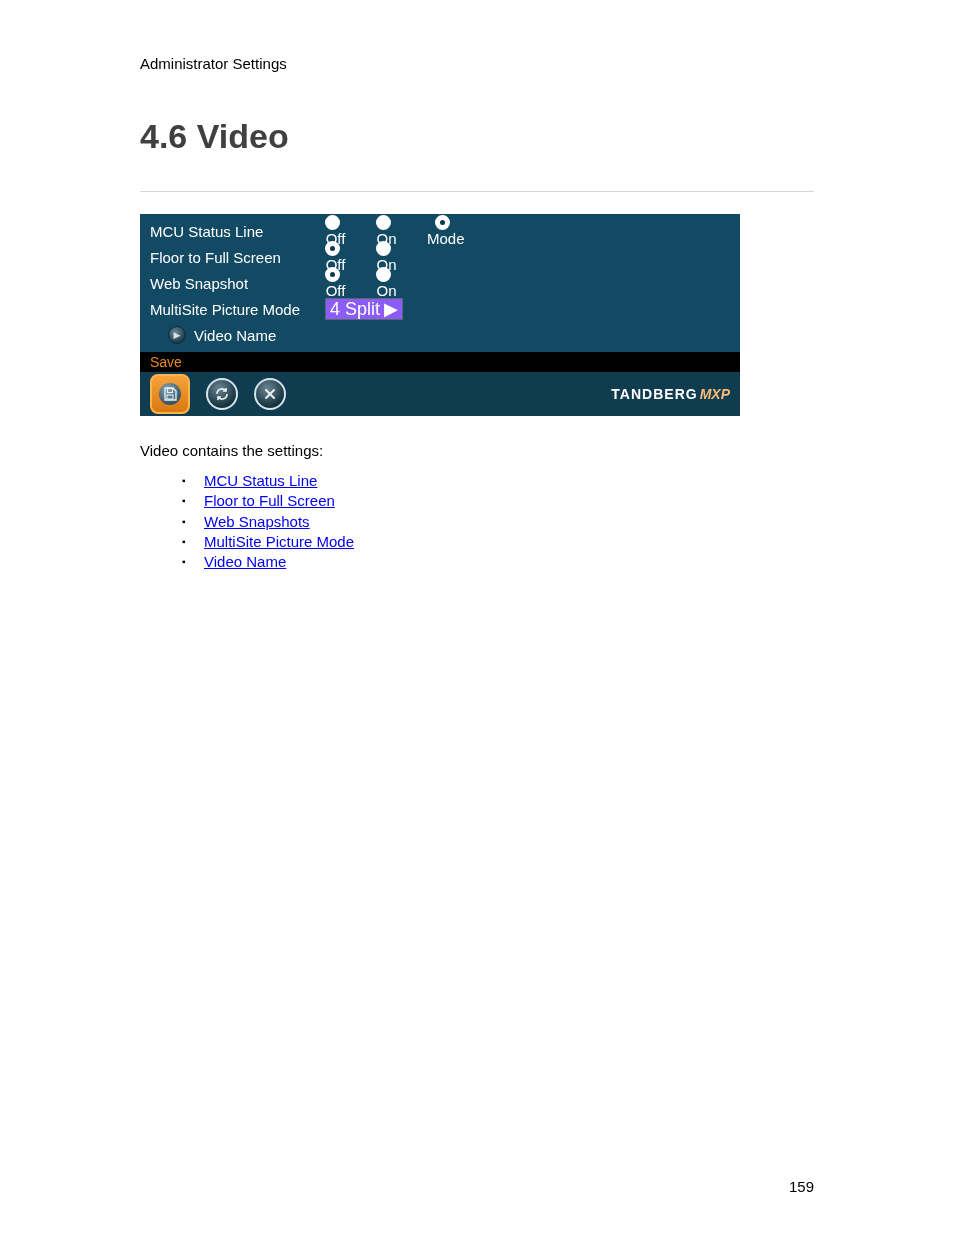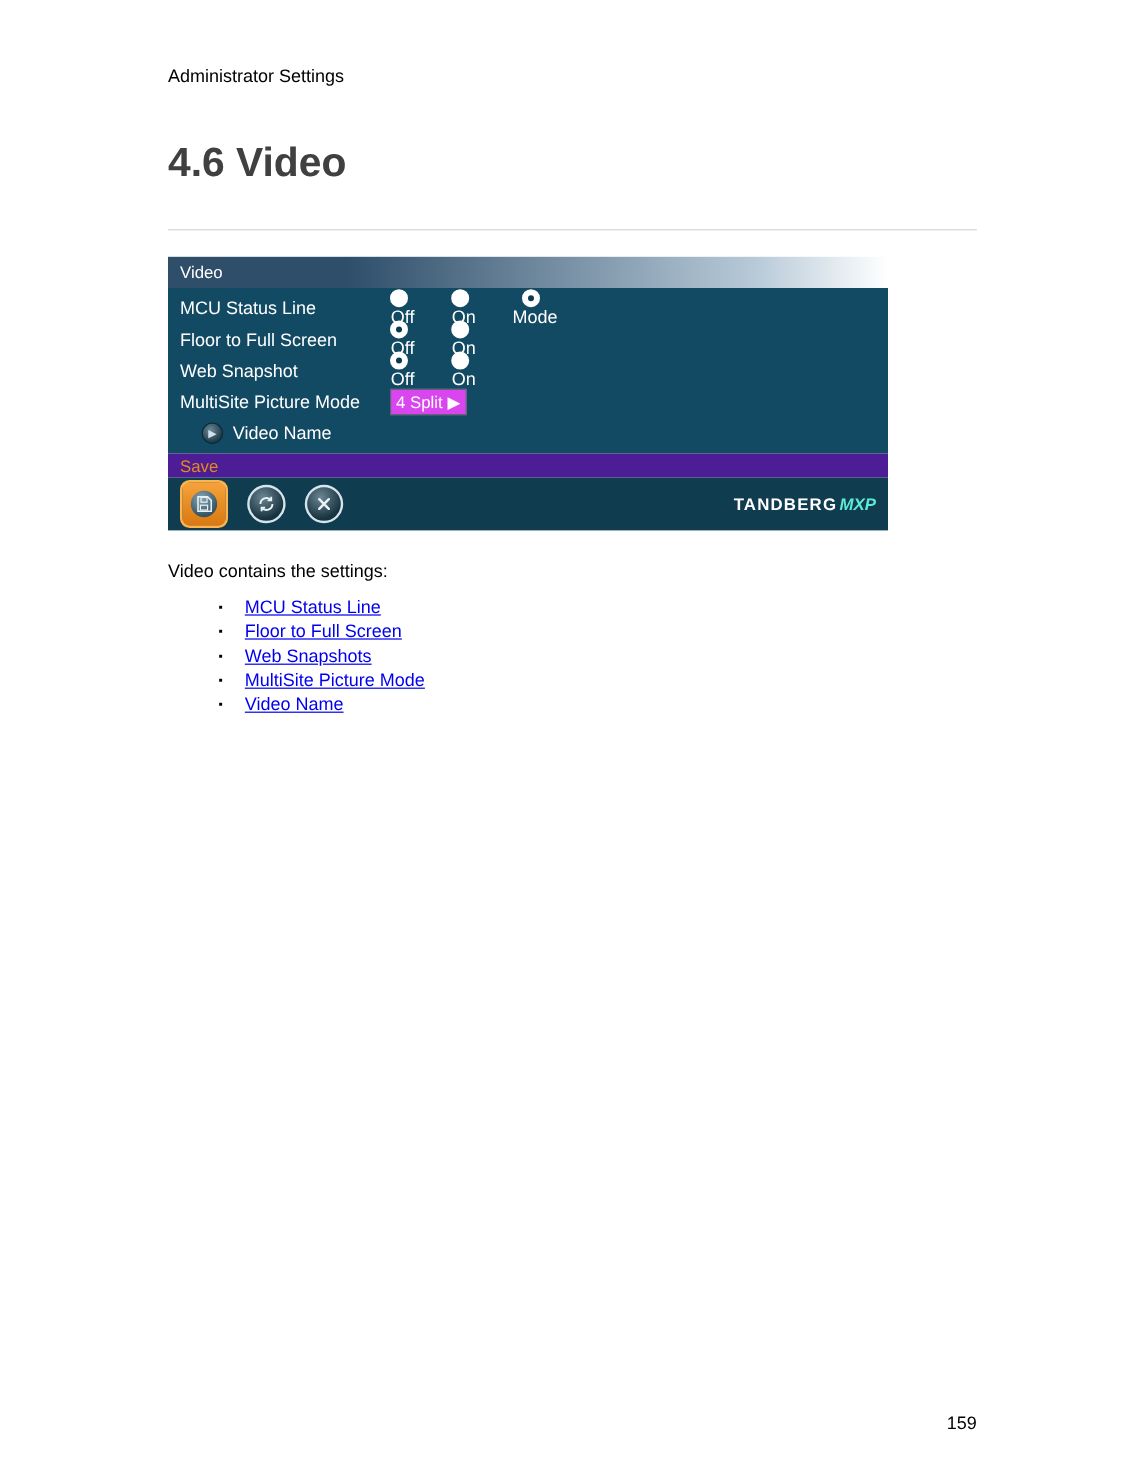--- a/index.html
+++ b/index.html
@@ -51,37 +51,37 @@
     width: 11px; height: 11px; border-radius: 50%;
     border: 2px solid #fff; background: #0b3a4e;
     margin-right: 6px; box-sizing: content-box;
     display: inline-flex; align-items: center; justify-content: center;
   }
   .radio.filled { background: #fff; }
   .radio.sel::after {
     content: ""; width: 5px; height: 5px; border-radius: 50%; background: #0b3a4e; display: block;
   }
   .select {
-    background: #d946ef; color: #fff; padding: 0 4px;
+    background: #8b5cf6; color: #fff; padding: 0 4px;
     height: 20px; display: inline-flex; align-items: center;
-    font-size: 14px; border: 1px solid #5b6870;
+    font-size: 18px; border: 1px solid #5b6870;
   }
   .select .tri { margin-left: 4px; }
   .subnav {
     display: flex; align-items: center; margin-left: 18px;
   }
   .subnav .circ {
     width: 16px; height: 16px; border-radius: 50%;
     background: radial-gradient(circle at 40% 35%, #6f8a9a 0%, #1f3a47 70%);
     border: 1px solid #0a2c3a;
     margin-right: 8px; display: inline-flex; align-items: center; justify-content: center;
     font-size: 9px; color: #d0e3ee;
   }
   .savebar {
-    background: #4c1d95; color: #e78a1e; height: 20px; line-height: 20px;
+    background: #000000; color: #e78a1e; height: 20px; line-height: 20px;
     font-size: 14px; padding: 0 10px;
   }
   .footerbar {
     background: #103c50; height: 44px; display: flex; align-items: center;
     padding: 0 10px; justify-content: space-between;
   }
   .btnrow { display: flex; gap: 16px; align-items: center; }
   .savebtn {
     width: 36px; height: 36px; border-radius: 8px;
     background: linear-gradient(180deg, #f6a33b 0%, #d97810 100%);
@@ -98,21 +98,21 @@
     background: radial-gradient(circle at 40% 30%, #6b8592 0%, #17333f 70%);
     border: 2px solid #d6e4ec;
     display: flex; align-items: center; justify-content: center;
     color: #e8f2f7;
   }
   .brand {
     font-family: Arial, Helvetica, sans-serif;
     font-weight: bold; letter-spacing: 1px;
     color: #fff; font-size: 14px;
   }
-  .brand .mxp { color: #5eead4; font-style: italic; font-weight: bold; letter-spacing: 0; margin-left: 2px;}
+  .brand .mxp { color: #fdba74; font-style: italic; font-weight: bold; letter-spacing: 0; margin-left: 2px;}
 
   
   .subhead { font-weight: normal; font-size: 15px; margin: 26px 0 12px 0; }
   ul.links { margin: 0 0 0 42px; padding: 0; list-style: none; font-size: 15px; }
   ul.links li { position: relative; padding-left: 22px; line-height: 1.35; }
   ul.links li::before {
     content: "\25AA"; color: #000; position: absolute; left: 0; font-size: 10px; top: 3px;
   }
   ul.links a { color: #0000ee; text-decoration: underline; }
   .pagenum {
@@ -122,21 +122,20 @@
 </style>
 </head>
 <body>
 
 <div class="header-right">Administrator Settings</div>
 
 <h1 class="page-title">4.6 Video</h1>
 <div class="rule"></div>
 
 <div class="panel">
-  <div class="titlebar">Video</div>
   <div class="body">
 
     <div class="row">
       <span class="label">MCU Status Line</span>
       <span class="opts">
         <span class="opt">
             <span class="radio filled"></span>
             <span>Off</span>
           </span>
         <span class="opt">

